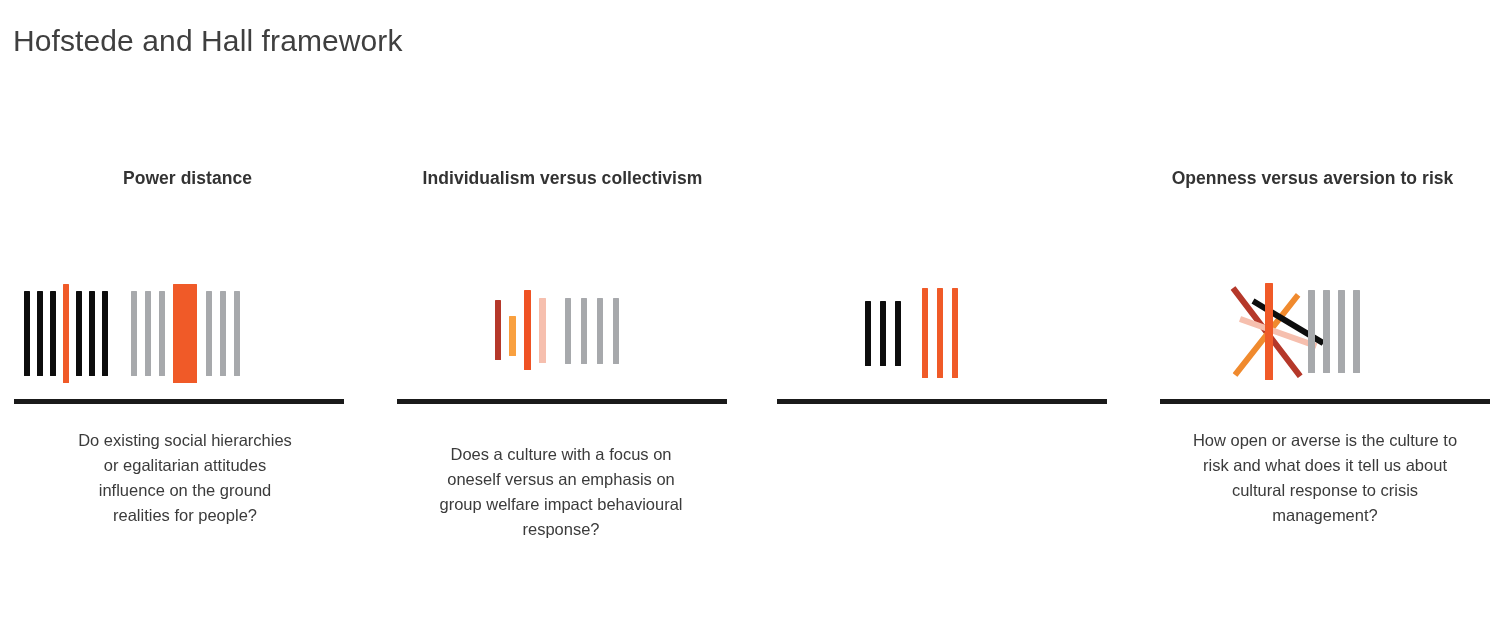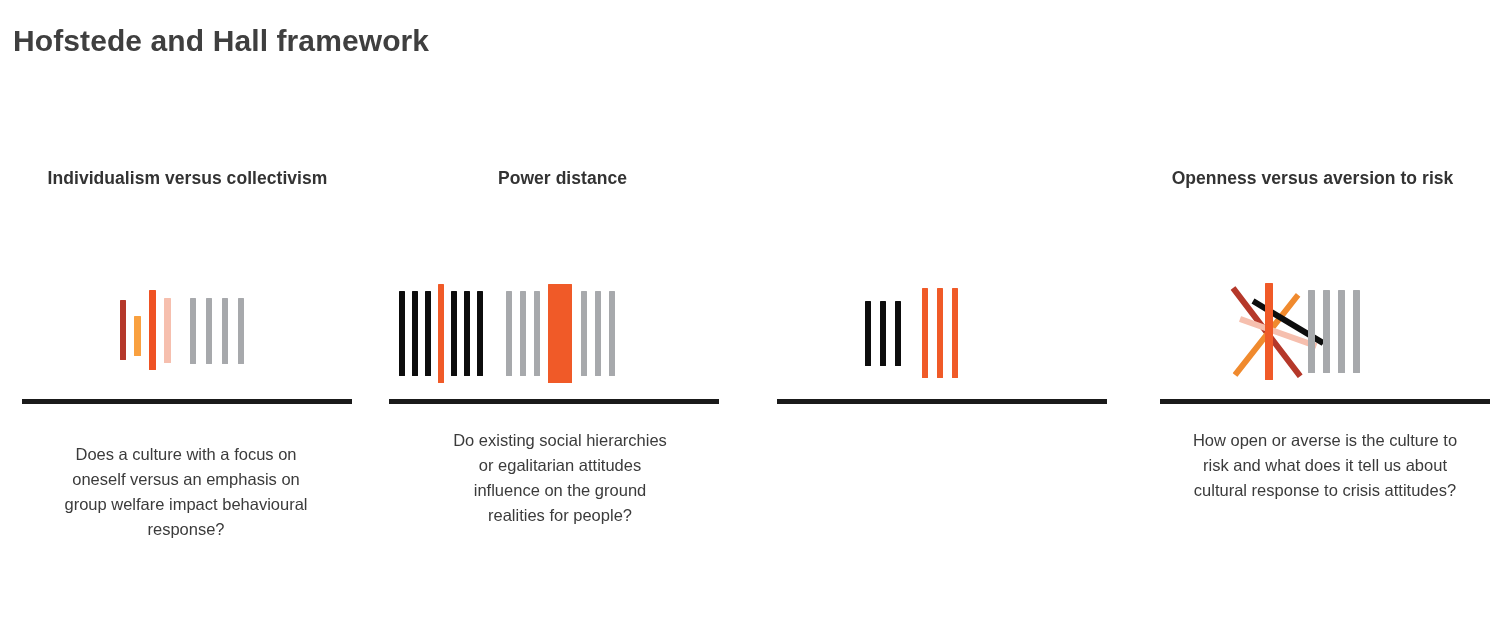--- a/index.html
+++ b/index.html
@@ -17,21 +17,21 @@
     color: #3b3b3b;
     -webkit-font-smoothing: antialiased;
   }
 
   
   .page-title {
     position: absolute;
     left: 13px;
     top: 2px;
     font-size: 30px;
-    font-weight: 700;
+    font-weight: 400;
     color: #3f3f3f;
     letter-spacing: 0.1px;
     line-height: 38px;
     white-space: nowrap;
   }
 
   
   .columns {
     position: absolute;
     left: 0;
@@ -125,36 +125,20 @@
   .column.c2 .icon-area { position: absolute; top: 105px; }
   .column.c3 .icon-area { position: absolute; top: 105px; }
   .column.c4 .icon-area { position: absolute; top: 105px; }
 </style>
 </head>
 <body style="background: rgb(255, 255, 255);">
 
 <h1 class="page-title">Hofstede and Hall framework</h1>
 
 <div class="columns">
-
-  <div class="column c2">
-    <div class="col-heading">Individualism versus collectivism</div>
-    <div class="icon-area">
-        <div class="bar" style="left: 98px; top: 27px; width: 6px; height: 60px; background: rgb(181, 56, 42);"></div>
-        <div class="bar" style="left: 112px; top: 43px; width: 7px; height: 40px; background: rgb(249, 160, 63);"></div>
-        <div class="bar" style="left: 127px; top: 17px; width: 7px; height: 80px; background: rgb(239, 82, 35);"></div>
-        <div class="bar" style="left: 142px; top: 25px; width: 7px; height: 65px; background: rgb(246, 191, 174);"></div>
-        <div class="bar" style="left: 168px; top: 25px; width: 6px; height: 66px; background: rgb(167, 169, 172);"></div>
-        <div class="bar" style="left: 184px; top: 25px; width: 6px; height: 66px; background: rgb(167, 169, 172);"></div>
-        <div class="bar" style="left: 200px; top: 25px; width: 6px; height: 66px; background: rgb(167, 169, 172);"></div>
-        <div class="bar" style="left: 216px; top: 25px; width: 6px; height: 66px; background: rgb(167, 169, 172);"></div>
-      </div>
-    <div class="divider" style="background: rgb(26, 26, 26);"></div>
-    <div class="col-body">Does a culture with a focus on oneself versus an emphasis on group welfare impact behavioural response?</div>
-  </div>
 
   <div class="column c1">
     <div class="col-heading">Power distance</div>
     <div class="icon-area">
         <div class="bar" style="left: 10px; top: 18px; width: 6px; height: 85px; background: rgb(13, 13, 13);"></div>
         <div class="bar" style="left: 23px; top: 18px; width: 6px; height: 85px; background: rgb(13, 13, 13);"></div>
         <div class="bar" style="left: 36px; top: 18px; width: 6px; height: 85px; background: rgb(13, 13, 13);"></div>
         <div class="bar" style="left: 49px; top: 11px; width: 6px; height: 99px; background: rgb(240, 90, 40);"></div>
         <div class="bar" style="left: 62px; top: 18px; width: 6px; height: 85px; background: rgb(13, 13, 13);"></div>
         <div class="bar" style="left: 75px; top: 18px; width: 6px; height: 85px; background: rgb(13, 13, 13);"></div>
@@ -164,20 +148,36 @@
         <div class="bar" style="left: 145px; top: 18px; width: 6px; height: 85px; background: rgb(167, 169, 172);"></div>
         <div class="bar" style="left: 159px; top: 11px; width: 24px; height: 99px; background: rgb(240, 90, 40);"></div>
         <div class="bar" style="left: 192px; top: 18px; width: 6px; height: 85px; background: rgb(167, 169, 172);"></div>
         <div class="bar" style="left: 206px; top: 18px; width: 6px; height: 85px; background: rgb(167, 169, 172);"></div>
         <div class="bar" style="left: 220px; top: 18px; width: 6px; height: 85px; background: rgb(167, 169, 172);"></div>
       </div>
     <div class="divider" style="background: rgb(26, 26, 26);"></div>
     <div class="col-body">Do existing social hierarchies or egalitarian attitudes influence on the ground realities for people?</div>
   </div>
 
+  <div class="column c2">
+    <div class="col-heading">Individualism versus collectivism</div>
+    <div class="icon-area">
+        <div class="bar" style="left: 98px; top: 27px; width: 6px; height: 60px; background: rgb(181, 56, 42);"></div>
+        <div class="bar" style="left: 112px; top: 43px; width: 7px; height: 40px; background: rgb(249, 160, 63);"></div>
+        <div class="bar" style="left: 127px; top: 17px; width: 7px; height: 80px; background: rgb(239, 82, 35);"></div>
+        <div class="bar" style="left: 142px; top: 25px; width: 7px; height: 65px; background: rgb(246, 191, 174);"></div>
+        <div class="bar" style="left: 168px; top: 25px; width: 6px; height: 66px; background: rgb(167, 169, 172);"></div>
+        <div class="bar" style="left: 184px; top: 25px; width: 6px; height: 66px; background: rgb(167, 169, 172);"></div>
+        <div class="bar" style="left: 200px; top: 25px; width: 6px; height: 66px; background: rgb(167, 169, 172);"></div>
+        <div class="bar" style="left: 216px; top: 25px; width: 6px; height: 66px; background: rgb(167, 169, 172);"></div>
+      </div>
+    <div class="divider" style="background: rgb(26, 26, 26);"></div>
+    <div class="col-body">Does a culture with a focus on oneself versus an emphasis on group welfare impact behavioural response?</div>
+  </div>
+
   <div class="column c3">
     <div class="icon-area">
         <div class="bar" style="left: 88px; top: 28px; width: 6px; height: 65px; background: rgb(13, 13, 13);"></div>
         <div class="bar" style="left: 103px; top: 28px; width: 6px; height: 65px; background: rgb(13, 13, 13);"></div>
         <div class="bar" style="left: 118px; top: 28px; width: 6px; height: 65px; background: rgb(13, 13, 13);"></div>
         <div class="bar" style="left: 145px; top: 15px; width: 6px; height: 90px; background: rgb(240, 90, 40);"></div>
         <div class="bar" style="left: 160px; top: 15px; width: 6px; height: 90px; background: rgb(240, 90, 40);"></div>
         <div class="bar" style="left: 175px; top: 15px; width: 6px; height: 90px; background: rgb(240, 90, 40);"></div>
       </div>
     <div class="divider" style="background: rgb(26, 26, 26);"></div>
@@ -190,16 +190,16 @@
         <div class="diag" style="left: 75px; top: 99px; width: 101.828px; height: 6px; background: rgb(240, 138, 46); transform: rotate(-51.7796deg); transform-origin: 0px 3px;"></div>
         <div class="diag" style="left: 80px; top: 43px; width: 80.6536px; height: 6px; background: rgb(246, 191, 174); transform: rotate(19.5583deg); transform-origin: 0px 3px;"></div>
         <div class="diag" style="left: 93px; top: 25px; width: 81.6333px; height: 6px; background: rgb(13, 13, 13); transform: rotate(30.9638deg); transform-origin: 0px 3px;"></div>
         <div class="bar" style="left: 105px; top: 10px; width: 8px; height: 97px; background: rgb(240, 90, 40);"></div>
         <div class="bar" style="left: 148px; top: 17px; width: 7px; height: 83px; background: rgb(167, 169, 172);"></div>
         <div class="bar" style="left: 163px; top: 17px; width: 7px; height: 83px; background: rgb(167, 169, 172);"></div>
         <div class="bar" style="left: 178px; top: 17px; width: 7px; height: 83px; background: rgb(167, 169, 172);"></div>
         <div class="bar" style="left: 193px; top: 17px; width: 7px; height: 83px; background: rgb(167, 169, 172);"></div>
       </div>
     <div class="divider" style="background: rgb(26, 26, 26);"></div>
-    <div class="col-body">How open or averse is the culture to risk and what does it tell us about cultural response to crisis attitudes?</div>
+    <div class="col-body">How open or averse is the culture to risk and what does it tell us about cultural response to crisis management?</div>
   </div>
 
 </div>
 
 </body></html>

